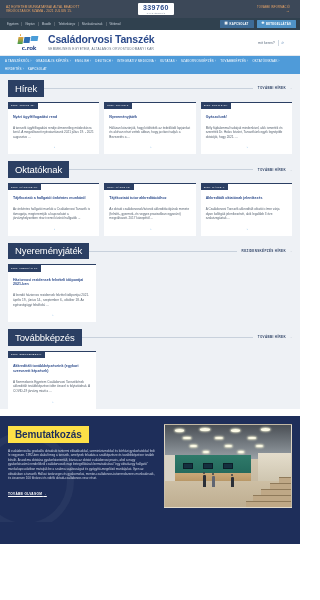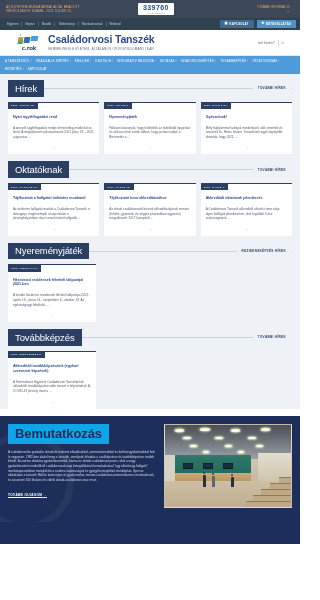--- a/index.html
+++ b/index.html
@@ -200,21 +200,21 @@
     padding: 8px 8px 14px; position: relative; overflow: hidden;
   }
   .intro::before {
     content:""; position:absolute; left:-24px; top:16px;
     width: 84px; height: 84px; border-radius:50%;
     border: 7px solid rgba(255,255,255,.045);
   }
   .intro-inner { display: flex; gap: 7px; position: relative; z-index: 2; }
   .intro-left { flex: 1 1 0; min-width:0; }
   .intro-title {
-    background: #0ea5e9; color: #1e2e5a; font-weight: bold; font-size: 13px;
+    background: #fde047; color: #1e2e5a; font-weight: bold; font-size: 10px;
     padding: 2.5px 7px 3px; display: inline-block; letter-spacing: -.1px;
   }
   .intro-text {
     color: #d2d9e8; font-size: 3.05px; line-height: 1.52; margin-top: 6px;
   }
   .intro-link {
     color: #fff; font-size: 3.2px; font-weight: bold; letter-spacing: .3px;
     text-decoration: underline; margin-top: 6px; display: inline-block;
     text-transform: uppercase;
   }

